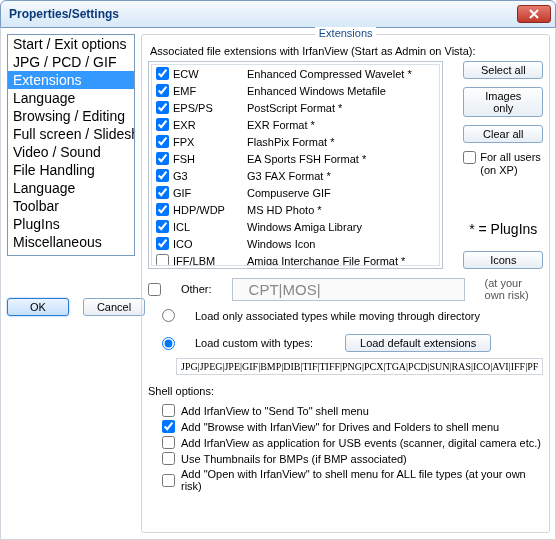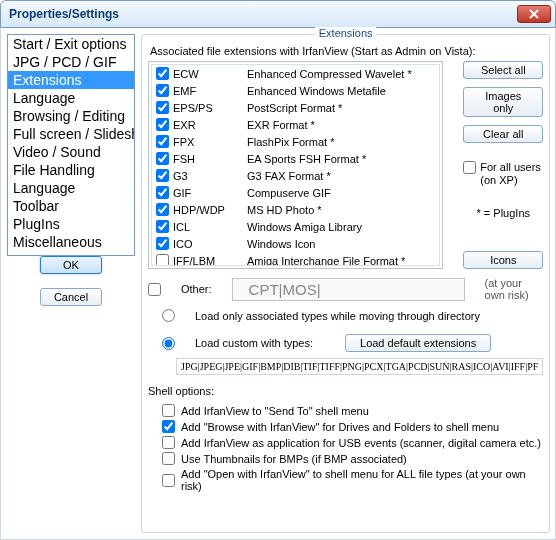--- a/index.html
+++ b/index.html
@@ -6,38 +6,38 @@
 body { font-family: "Segoe UI", Tahoma, sans-serif; font-size: 11px; background: #fff; width: 556px; height: 540px; overflow: hidden; }
 .titlebar { height: 28px; background: linear-gradient(#f5f9fd, #d7e8f8); border: 1px solid #7a9bbd; border-radius: 6px 6px 0 0; display: flex; align-items: center; padding: 0 4px 0 8px; }
 .titlebar-text { color: #0a3a7a; font-weight: bold; font-size: 12px; flex: 1; }
 .close-btn { width: 34px; height: 18px; background: linear-gradient(#e67a6e, #c0392b); border: 1px solid #8a2a1f; border-radius: 3px; display: flex; align-items: center; justify-content: center; cursor: pointer; }
 .close-btn svg { stroke: #fff; stroke-width: 2; }
 .body-area { display: flex; padding: 6px; gap: 6px; height: calc(100% - 28px); border: 1px solid #cfd6dd; border-top: none; }
 .sidebar { width: 128px; display: flex; flex-direction: column; }
 .nav-list { border: 1px solid #7a9bbd; background: #fff; height: 222px; overflow: hidden; }
 .nav-item { padding: 1px 5px; font-size: 14px; color: #000; cursor: pointer; white-space: nowrap; }
 .nav-item.selected { background: #3399ff; color: #fff; }
-.sidebar-buttons { display: flex; flex-direction: column; align-items: center; gap: 14px; }
+.sidebar-buttons { margin-top: 42px; display: flex; align-items: center; gap: 14px; }
 .btn { background: linear-gradient(#fefefe, #e7eef5); border: 1px solid #8aa8c8; border-radius: 3px; padding: 2px 10px; font-size: 11px; cursor: pointer; min-width: 62px; }
 .btn.primary { border: 1px solid #2a7ad6; box-shadow: 0 0 2px #6fb0ee; background: linear-gradient(#eaf4ff, #c7e1fb); }
 .main { flex: 1; display: flex; flex-direction: column; }
 .groupbox { border: 1px solid #cfd6dd; border-radius: 3px; position: relative; padding: 8px 6px 6px 6px; }
 .groupbox-title { position: absolute; top: -8px; left: 50%; transform: translateX(-50%); background: #fff; padding: 0 4px; color: #1a4a8a; font-size: 11px; }
 .assoc-label { font-size: 11px; margin: 2px 0 4px 2px; color: #000; }
 .ext-row { display: flex; gap: 20px; }
 .ext-frame { flex: 1; border: 1px solid #b8c4d0; padding: 2px; position: relative; }
 .ext-list { height: 202px; overflow-y: scroll; background: #fff; border: 1px solid #d9e1e8; }
 .ext-item { display: flex; align-items: center; gap: 4px; padding: 0 4px; height: 17px; font-size: 11px; }
 .ext-item input[type=checkbox] { margin: 0; cursor: pointer; }
 .ext-code { width: 70px; color: #000; }
 .ext-desc { color: #000; flex: 1; white-space: nowrap; }
 .right-col { width: 80px; display: flex; flex-direction: column; gap: 8px; align-items: stretch; }
 .right-col .btn { width: 100%; }
-.side-check { display: flex; align-items: flex-start; gap: 4px; font-size: 11px; margin-top: 10px; line-height: 1.2; }
-.side-note { font-size: 11px; margin-top: 12px; text-align: center; }
+.side-check { display: flex; align-items: flex-start; gap: 4px; font-size: 11px; line-height: 1.2; }
+.side-note { font-size: 14px; margin-top: 36px; text-align: center; }
 .other-row { display: flex; align-items: center; gap: 20px; margin-top: 8px; font-size: 11px; }
 .other-row input[type=text] { flex: 1; border: 1px solid #b8c4d0; padding: 2px 16px; font-size: 15px; color: #888; background: #fafafa; }
 .risk { color: #555; }
 .radio-row { display: flex; align-items: center; gap: 20px; margin: 8px 0 4px 14px; font-size: 11px; }
 .radio-row input[type=radio] { margin: 0; cursor: pointer; }
 .custom-box { border: 1px solid #cfd6dd; padding: 2px 4px; margin: 2px 0 0 28px; font-size: 10px; font-family: Tahoma; white-space: nowrap; overflow: hidden; }
 .shell-label { font-size: 11px; margin: 10px 0 4px 0; }
 .shell-opt { display: flex; align-items: center; gap: 6px; font-size: 11px; margin: 3px 0 3px 14px; }
 .shell-opt input[type=checkbox] { margin: 0; cursor: pointer; }
 ::-webkit-scrollbar { width: 16px; }

